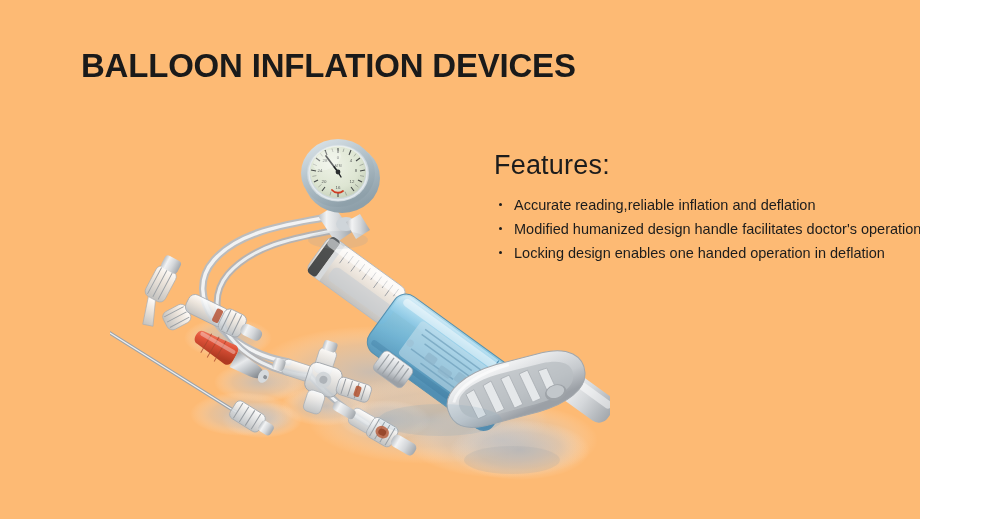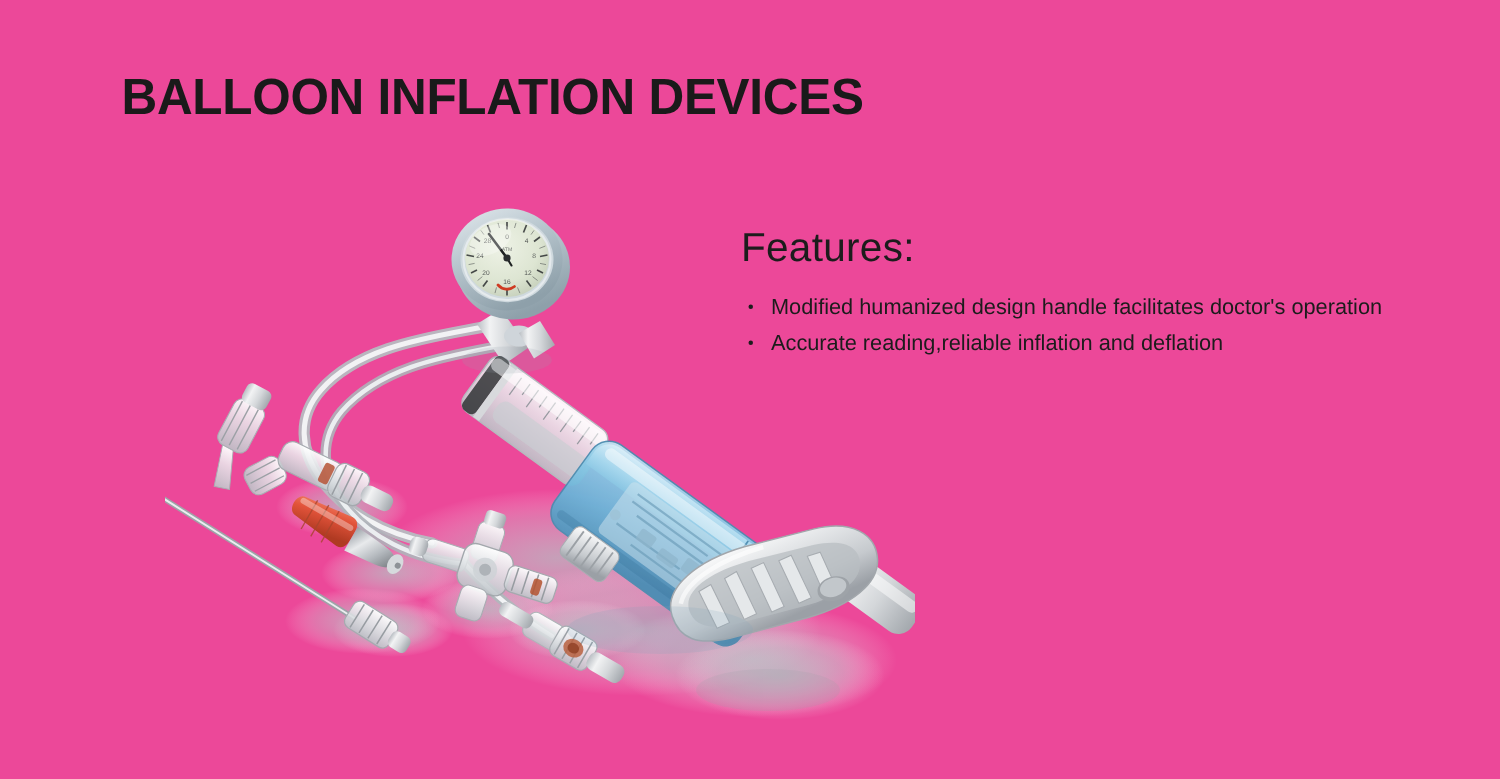--- a/index.html
+++ b/index.html
@@ -5,23 +5,23 @@
   html, body {
     margin: 0;
     padding: 0;
     background: #ffffff;
   }
   body {
     font-family: "Liberation Sans", sans-serif;
   }
   #slide {
     position: relative;
-    width: 1000px;
+    width: 920px;
     height: 519px;
-    background: #ec4899;
+    background: #fdba74;
     overflow: hidden;
   }
 
   
   #page-title {
     position: absolute;
     left: 81px;
     top: 46px;
     font-family: "Liberation Sans", sans-serif;
     font-size: 34px;
@@ -86,25 +86,29 @@
 
 <div id="slide">
 
   <div id="page-title">BALLOON INFLATION DEVICES</div>
 
   <div id="features">
     <div id="features-heading">Features:</div>
     <ul class="feature-list">
       <li class="feature-item">
         <span class="feature-bullet"></span>
+        <span>Accurate reading,reliable inflation and deflation</span>
+      </li>
+      <li class="feature-item">
+        <span class="feature-bullet"></span>
         <span>Modified humanized design handle facilitates doctor's operation</span>
       </li>
       <li class="feature-item">
         <span class="feature-bullet"></span>
-        <span>Accurate reading,reliable inflation and deflation</span>
+        <span>Locking design enables one handed operation in deflation</span>
       </li>
     </ul>
   </div>
 
   <div id="product-photo">
     <svg width="500" height="380" viewBox="0 0 500 380" xmlns="http://www.w3.org/2000/svg">
       <defs>
         <linearGradient id="gBlue" x1="0" y1="0" x2="0.4" y2="1">
           <stop offset="0%" stop-color="#cdeaf6"></stop>
           <stop offset="22%" stop-color="#8fcde8"></stop>

